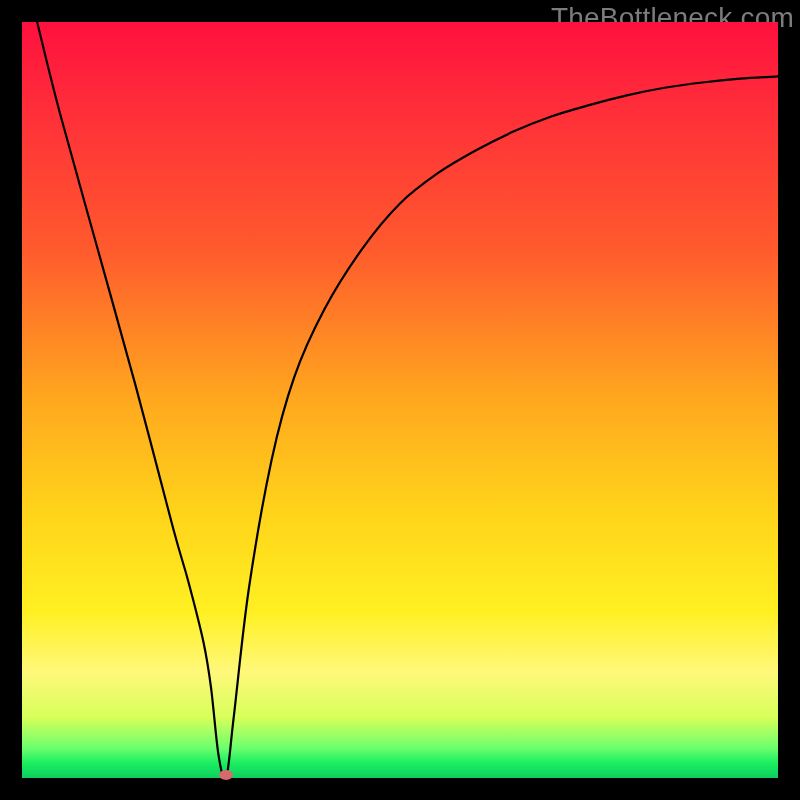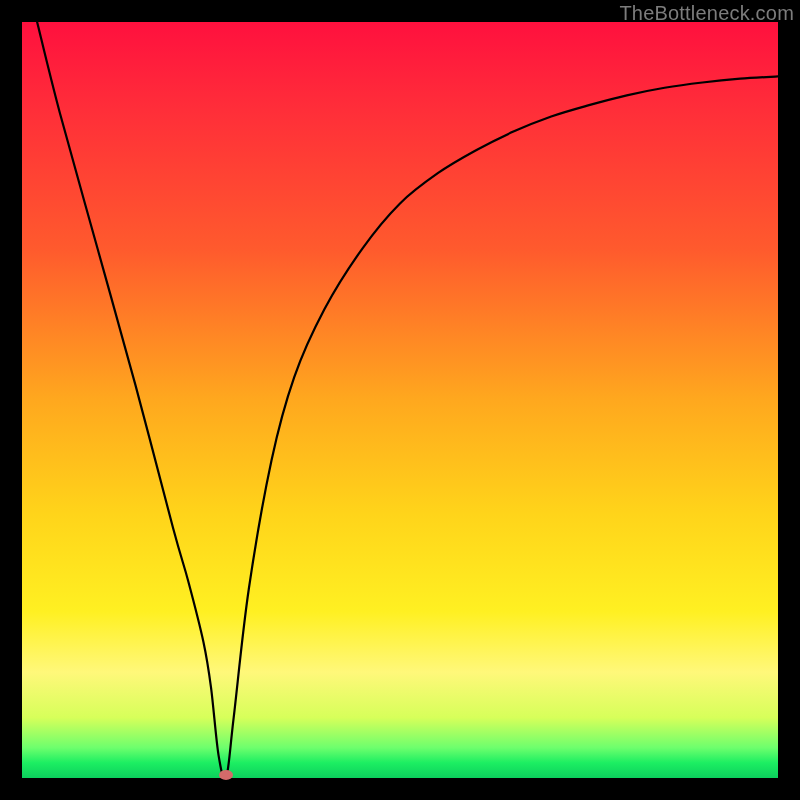--- a/index.html
+++ b/index.html
@@ -46,21 +46,21 @@
     left: 0;
     top: 0;
     width: 756px;
     height: 756px;
   }
   .watermark {
     position: absolute;
     top: 2px;
     right: 6px;
     color: #7c7c7c;
-    font-size: 20px;
+    font-size: 28px;
     font-weight: 500;
     letter-spacing: 0.2px;
     user-select: none;
   }
   .dot {
     position: absolute;
     width: 14px;
     height: 10px;
     border-radius: 50%;
     background: #d46a6a;

